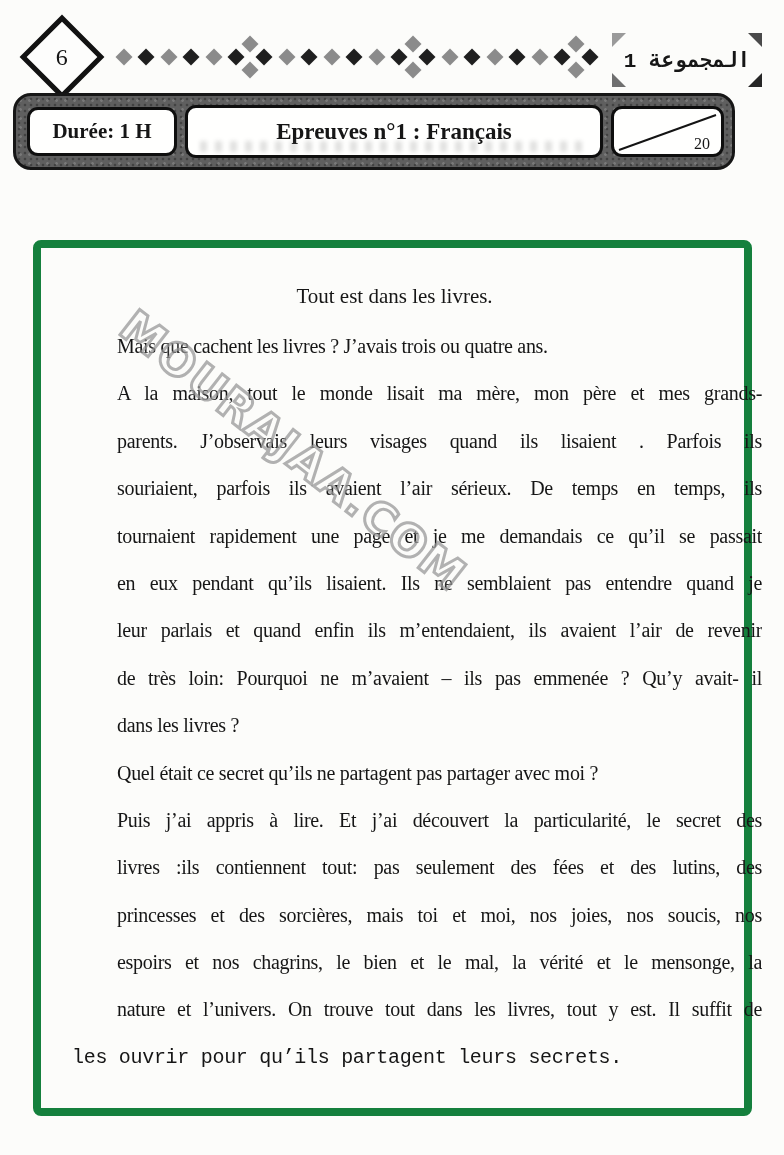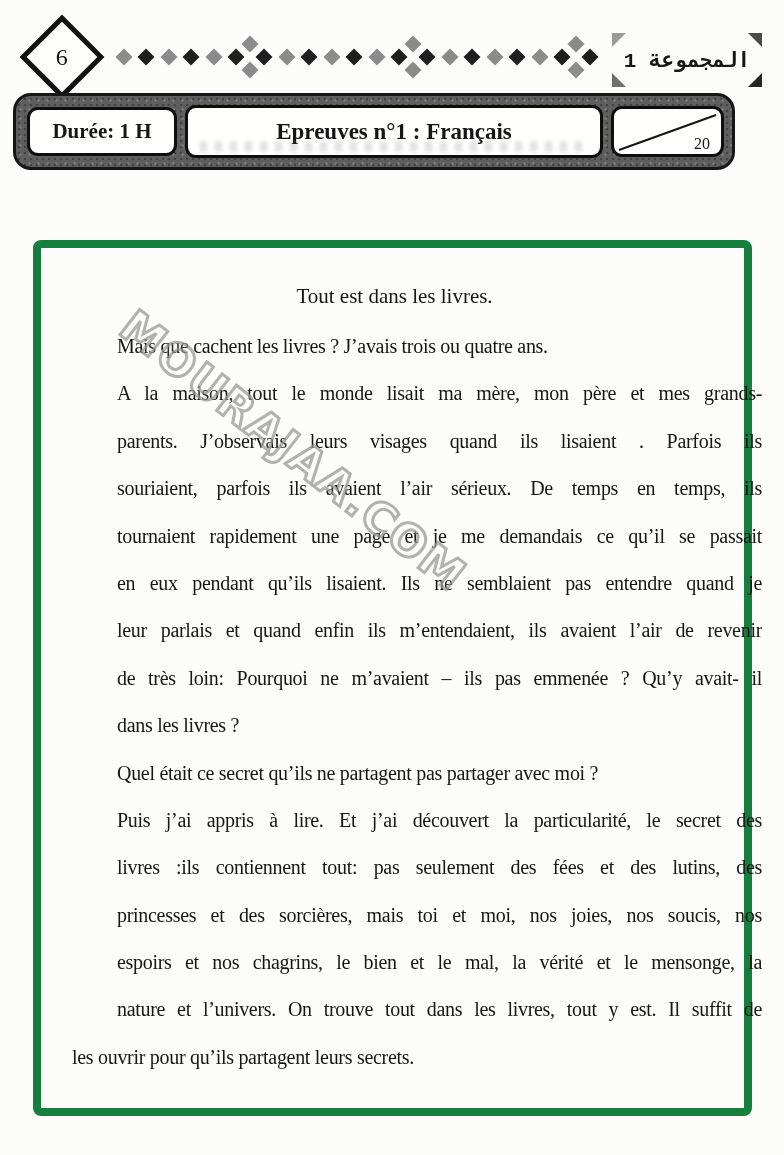--- a/index.html
+++ b/index.html
@@ -81,21 +81,21 @@
   .plines { width:100%;margin-left:45px; }
   .pline {
     height:47.4px; line-height:47.4px; font-size:20px; letter-spacing:-0.3px;
     overflow:hidden;
   }
   .pline.just { text-align:justify; }
   .pline.just::after { content:""; display:inline-block; width:100%; height:0; }
   .last-line {
     height:47.4px; line-height:47.4px; font-size:20px; letter-spacing:-0.3px;
     display:flex; justify-content:space-between; align-items:flex-end;
-    padding-right:40px; overflow:hidden;
+    padding-right:40px; overflow:hidden;font-family:Liberation Mono, monospace;
   }
   .author { font-weight:bold; font-size:22px; letter-spacing:0; }
 
   
   .watermark {
     position:absolute; left:142px; top:300px; z-index:5;
     transform:rotate(38deg); transform-origin:0 0;
     font-family:"DejaVu Sans", sans-serif; font-weight:700; font-size:44px;
     letter-spacing:2px;
     color:rgba(255,255,255,0.10);

